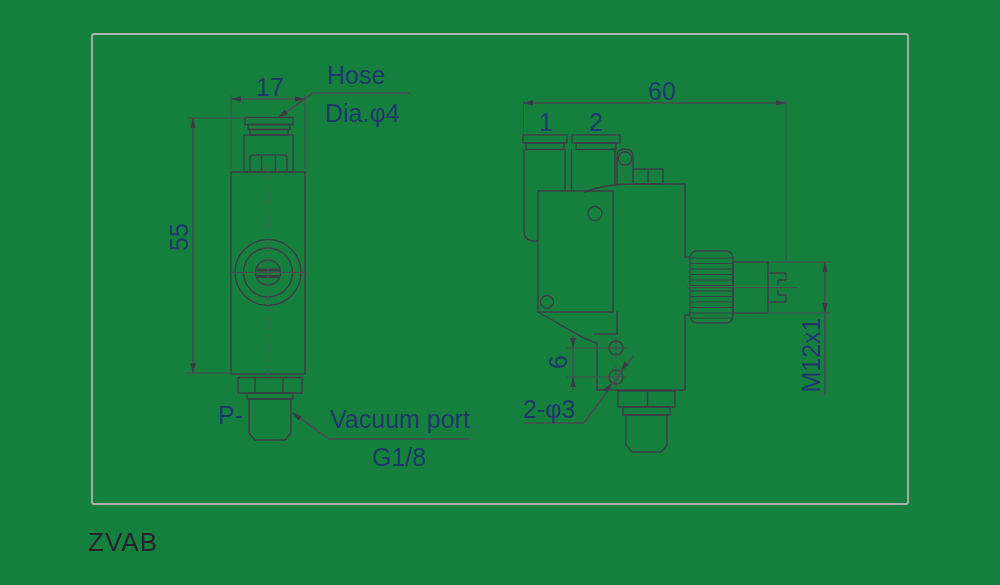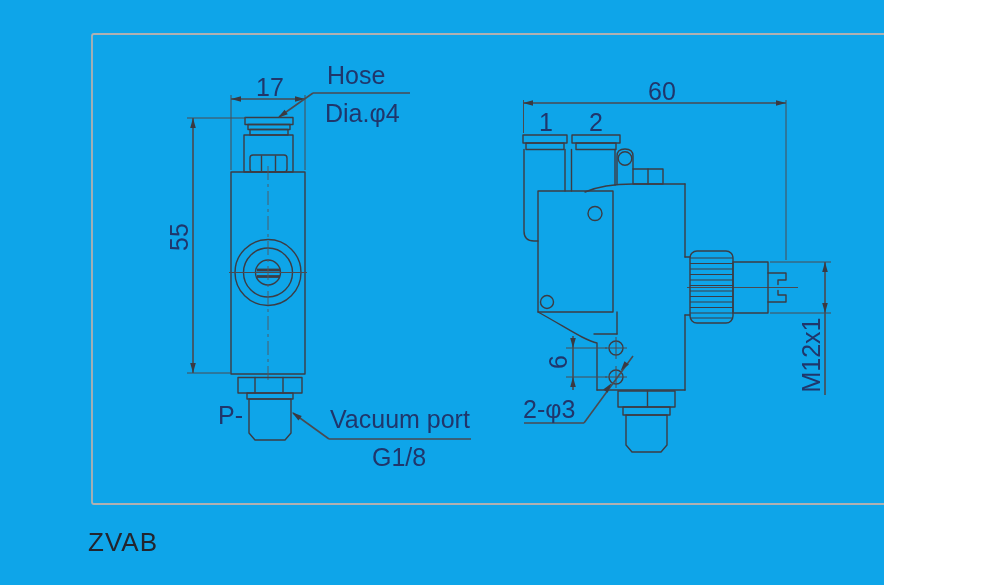--- a/index.html
+++ b/index.html
@@ -1,16 +1,16 @@
 <!DOCTYPE html>
 <html><head>
 <meta charset="utf-8">
 <style>
   html,body{margin:0;padding:0;background:#ffffff;}
-  .canvas{position:relative;width:884px;height:585px;background:#0ea5e9;overflow:hidden;
+  .canvas{position:relative;width:1000px;height:585px;background:#15803d;overflow:hidden;
           font-family:"Liberation Sans", sans-serif;}
   svg text{font-family:"Liberation Sans", sans-serif;font-size:25px;fill:#20366b;}
   svg text.caption{font-size:26px;fill:#23252e;letter-spacing:1px;}
   .o{stroke:#3c3c44;stroke-width:1.4;fill:none;stroke-linejoin:round;stroke-linecap:round;}
   .d{stroke:#4a4a50;stroke-width:1.6;fill:none;}
   .t{stroke:#4a4a50;stroke-width:1;fill:none;}
   .cl{stroke:#55555c;stroke-width:0.9;fill:none;stroke-dasharray:14 4 3 4;}
   .th{stroke:#3c3c44;stroke-width:2.8;fill:none;}
   .ah{fill:#3a3a42;stroke:none;}
   .frame{stroke:#b0b0b0;stroke-width:1.8;fill:none;}

